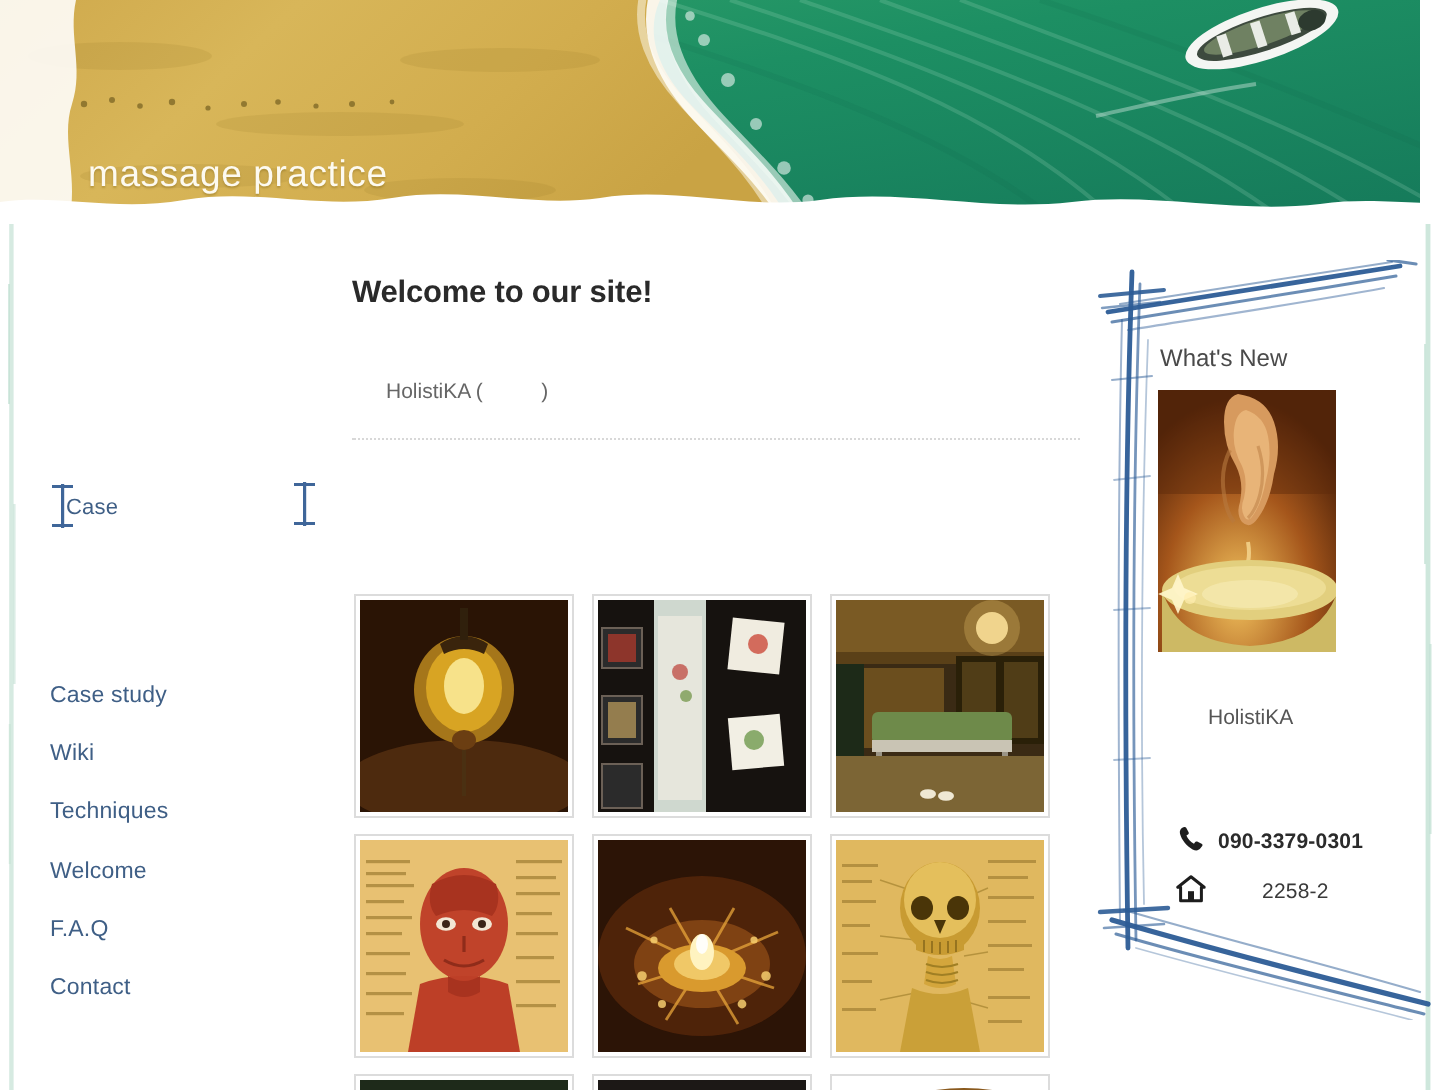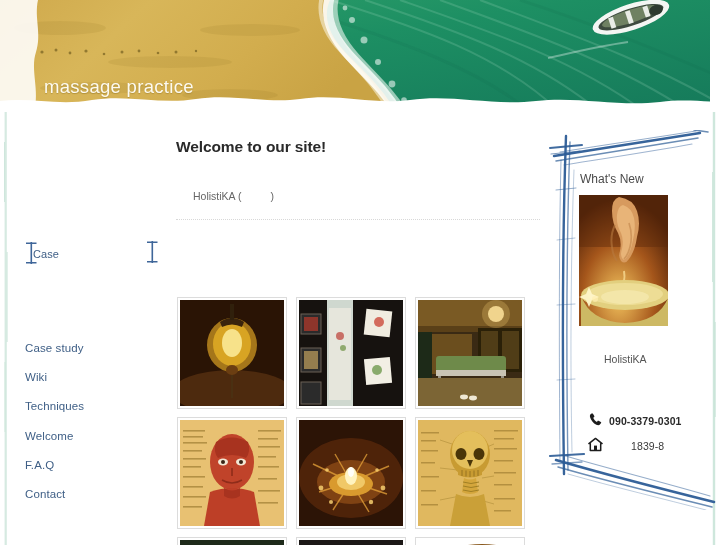--- a/index.html
+++ b/index.html
@@ -682,18 +682,18 @@
       <span class="contact-text">090-3379-0301</span>
     </div>
 
     <div class="contact-row" id="contact-addr">
       <span class="contact-icon">
         <svg width="15" height="15" viewBox="0 0 15 15">
           <path d="M7.5 1.4 L 0.9 6.6 L 2.3 6.6 L 2.3 13.4 L 12.7 13.4 L 12.7 6.6 L 14.1 6.6 Z" fill="none" stroke="#1d1d1d" stroke-width="1.5" stroke-linejoin="round"></path>
           <rect x="6" y="8.6" width="3" height="4.8" fill="#1d1d1d"></rect>
         </svg>
       </span>
-      <span class="contact-text">1839-8</span>
+      <span class="contact-text">2258-2</span>
     </div>
 
   </div>
 
 </div>
 
 </body></html>

